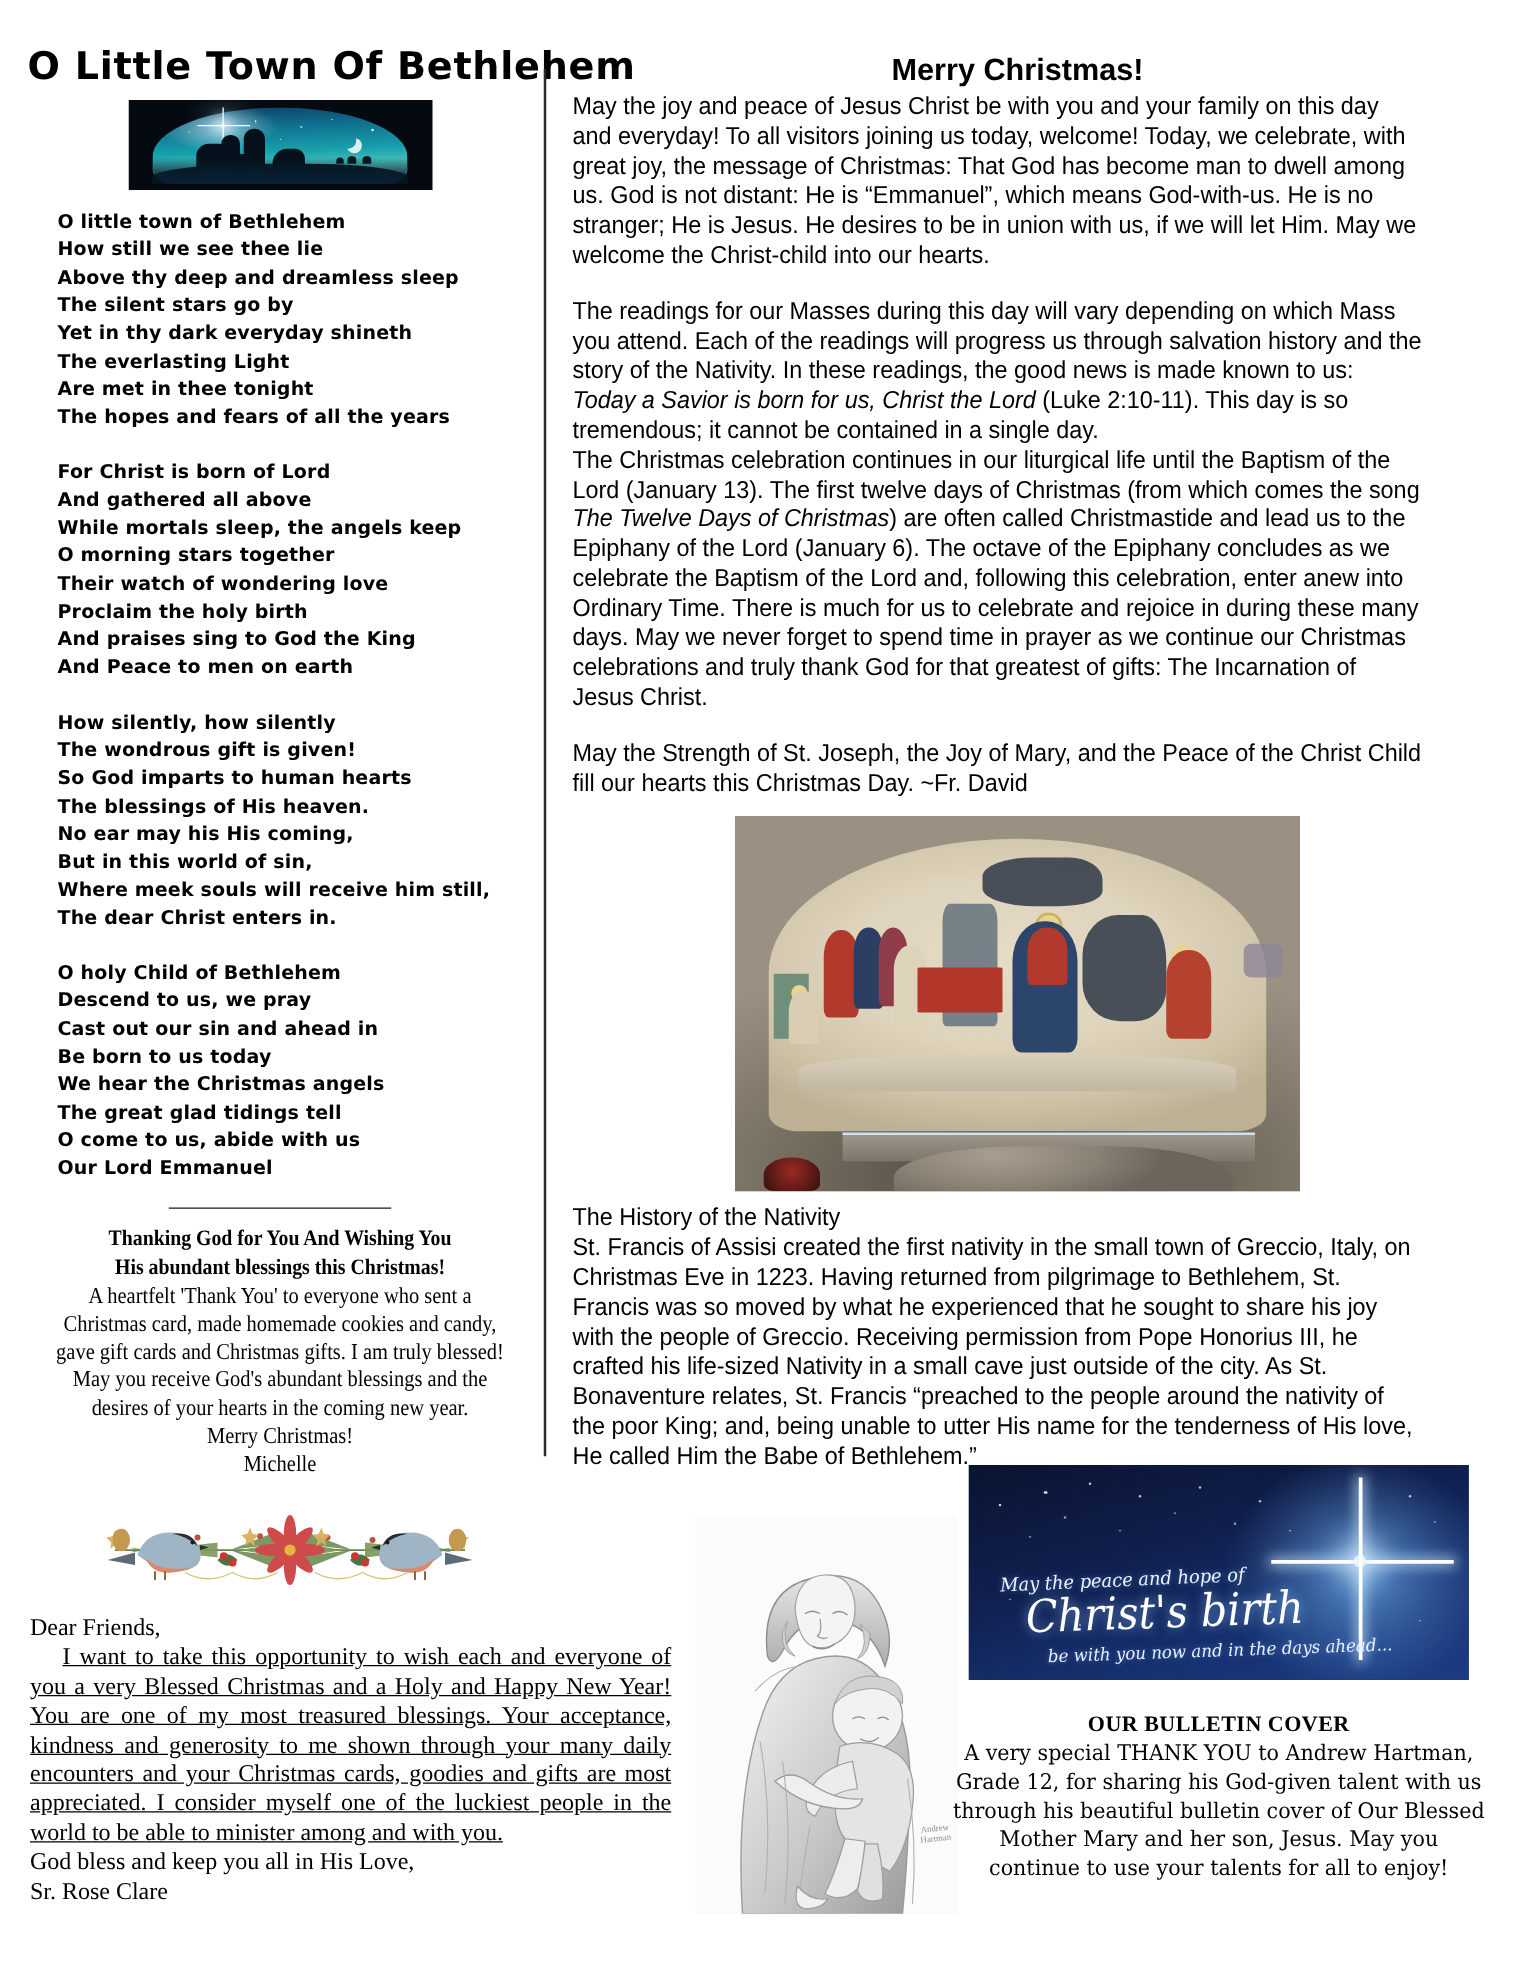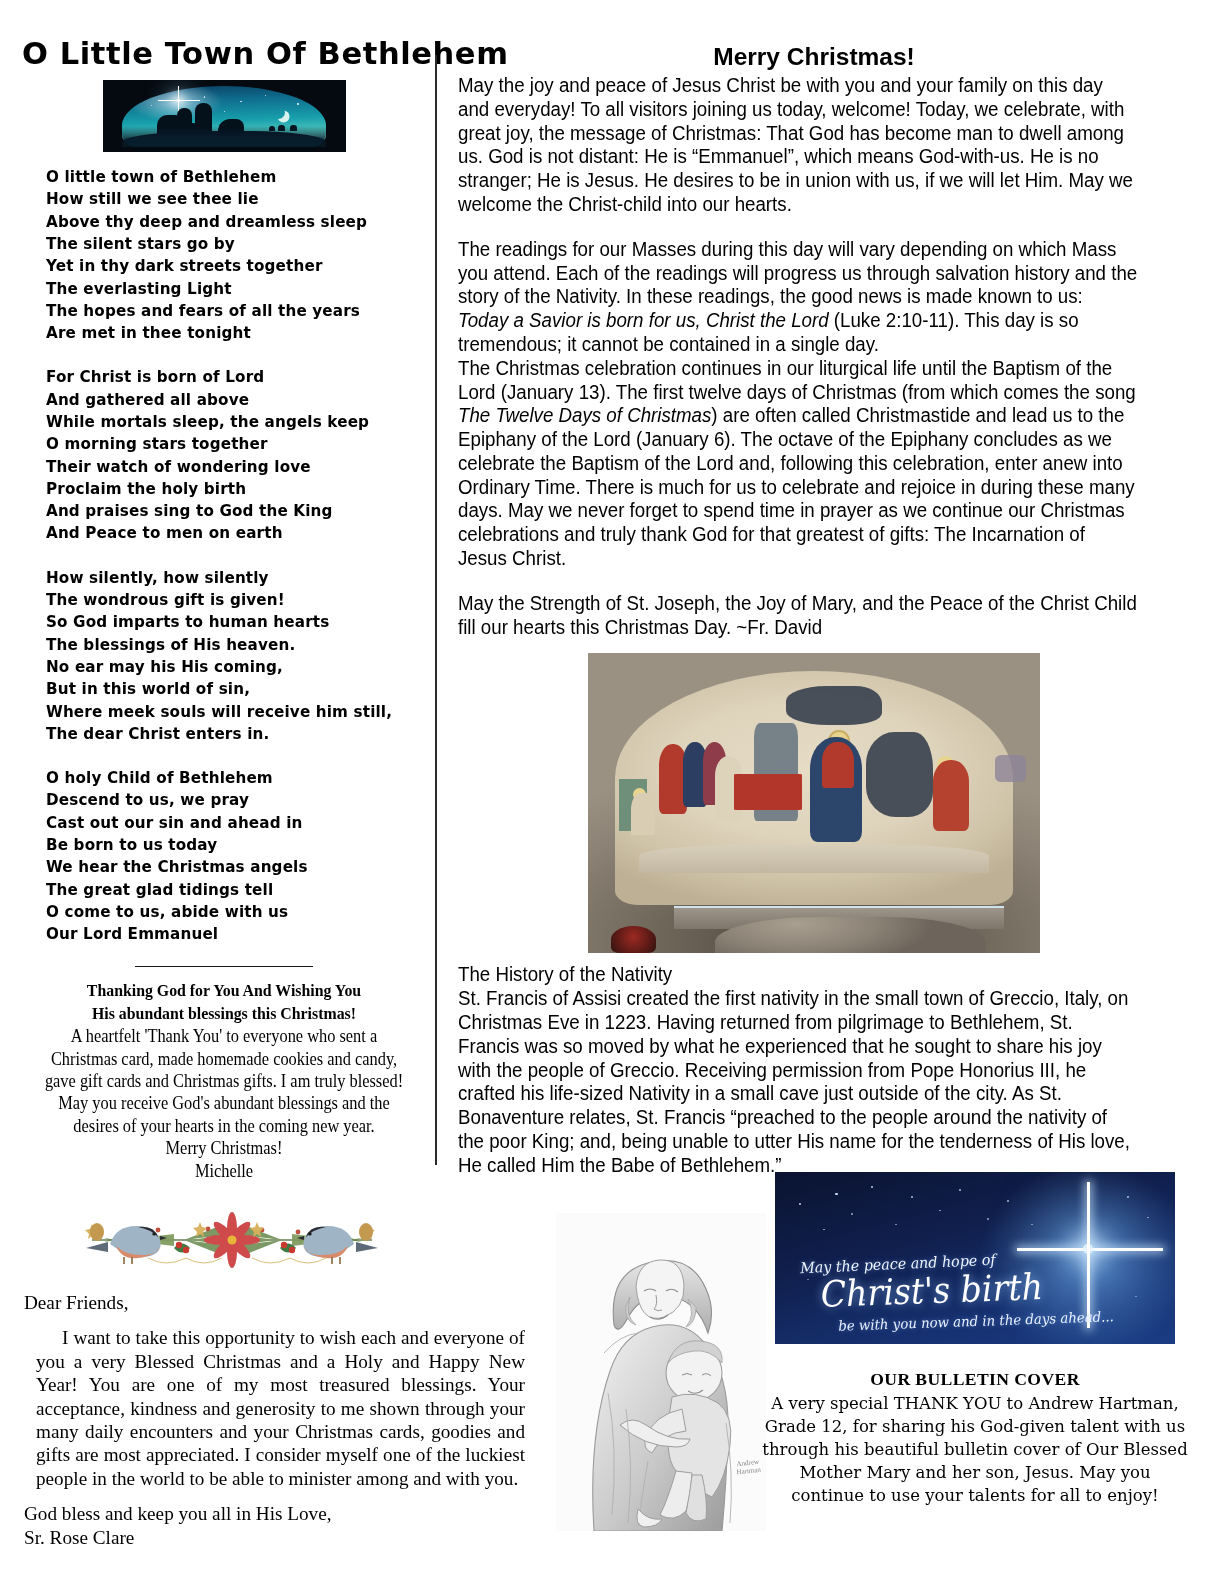--- a/index.html
+++ b/index.html
@@ -152,23 +152,24 @@
     position: absolute;
     left: 24px;
     top: 1291px;
     width: 513px;
     font-family: "Liberation Serif", serif;
     font-size: 19.2px;
     line-height: 23.4px;
   }
   #letter .lt-salutation { margin: 0; }
   #letter .lt-body {
-    margin: 12px;
+    margin: 0;
     text-align: justify;
     text-indent: 26px;
+    text-decoration: underline;
   }
   #letter .lt-close { margin: 0; }
   #letter .lt-sign { margin: 0; }
 
   
   #col-divider {
     position: absolute;
     left: 435px;
     top: 55px;
     width: 1.8px;
@@ -419,24 +420,24 @@
       <span class="nb-cam3"></span>
     </div>
   </div>
 
   <div id="hymn-lyrics">
     <div class="verse">
       <div class="line">O little town of Bethlehem</div>
       <div class="line">How still we see thee lie</div>
       <div class="line">Above thy deep and dreamless sleep</div>
       <div class="line">The silent stars go by</div>
-      <div class="line">Yet in thy dark streets together</div>
+      <div class="line">Yet in thy dark everyday shineth</div>
       <div class="line">The everlasting Light</div>
+      <div class="line">Are met in thee tonight</div>
       <div class="line">The hopes and fears of all the years</div>
-      <div class="line">Are met in thee tonight</div>
     </div>
     <div class="verse">
       <div class="line">For Christ is born of Lord</div>
       <div class="line">And gathered all above</div>
       <div class="line">While mortals sleep, the angels keep</div>
       <div class="line">O morning stars together</div>
       <div class="line">Their watch of wondering love</div>
       <div class="line">Proclaim the holy birth</div>
       <div class="line">And praises sing to God the King</div>
       <div class="line">And Peace to men on earth</div>

